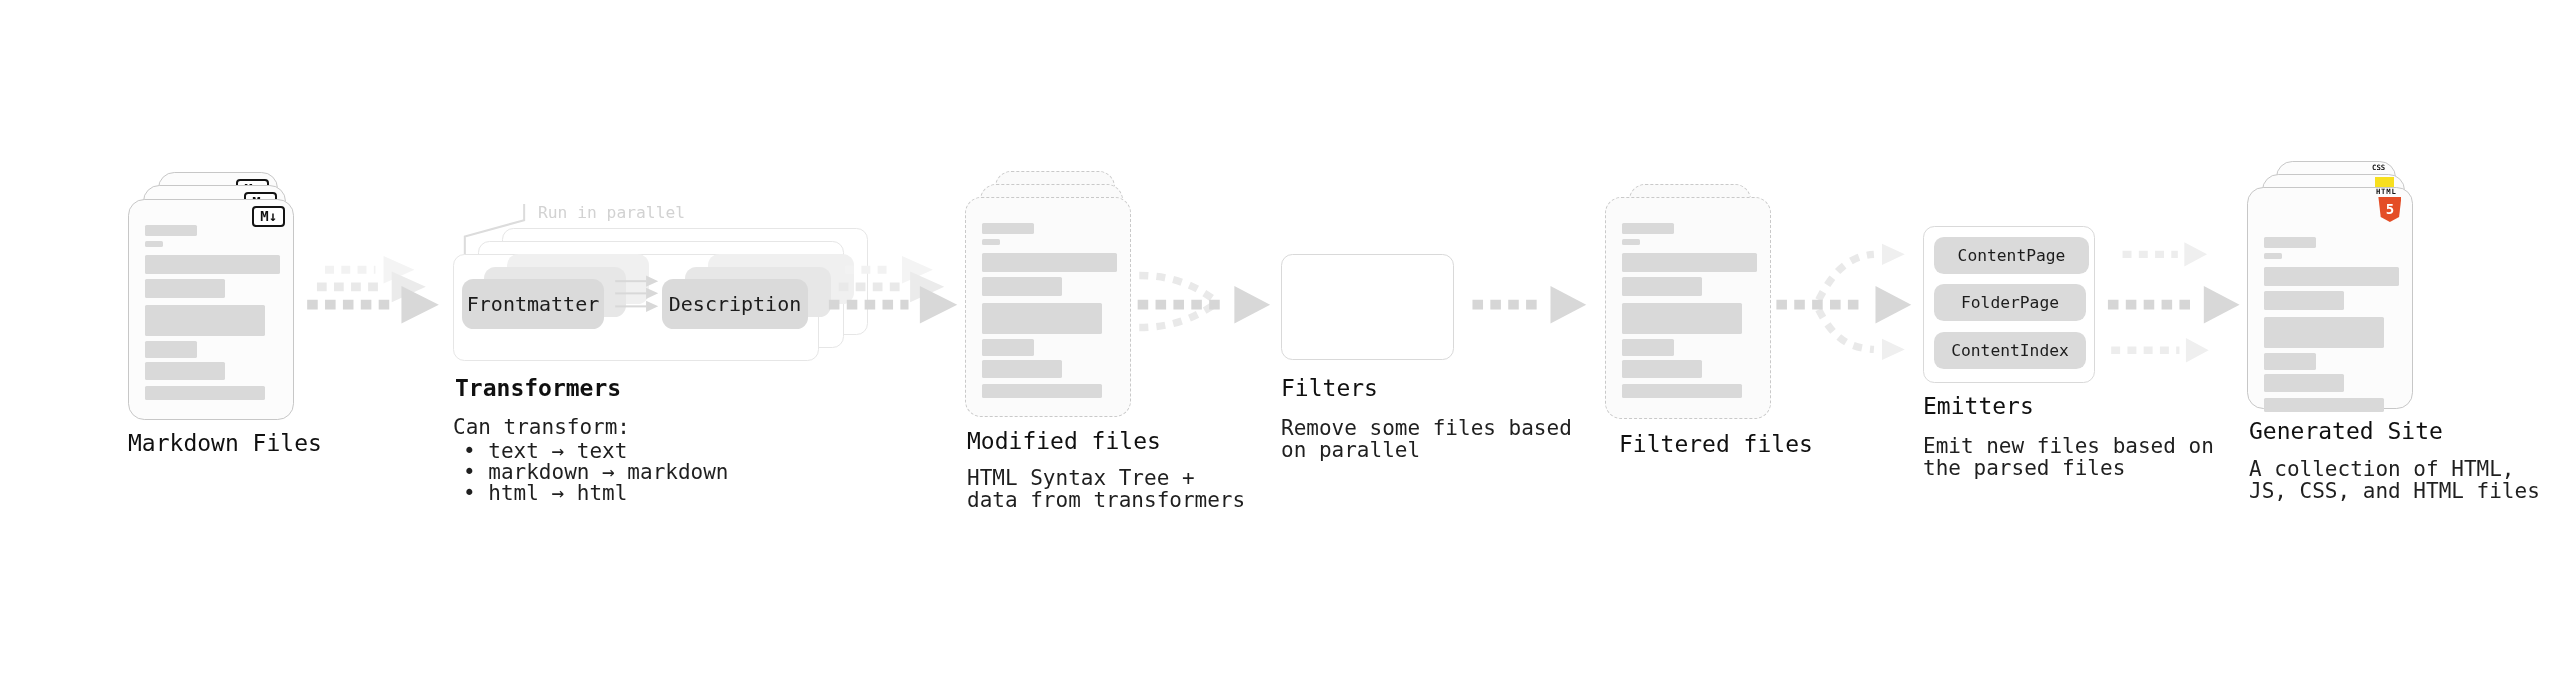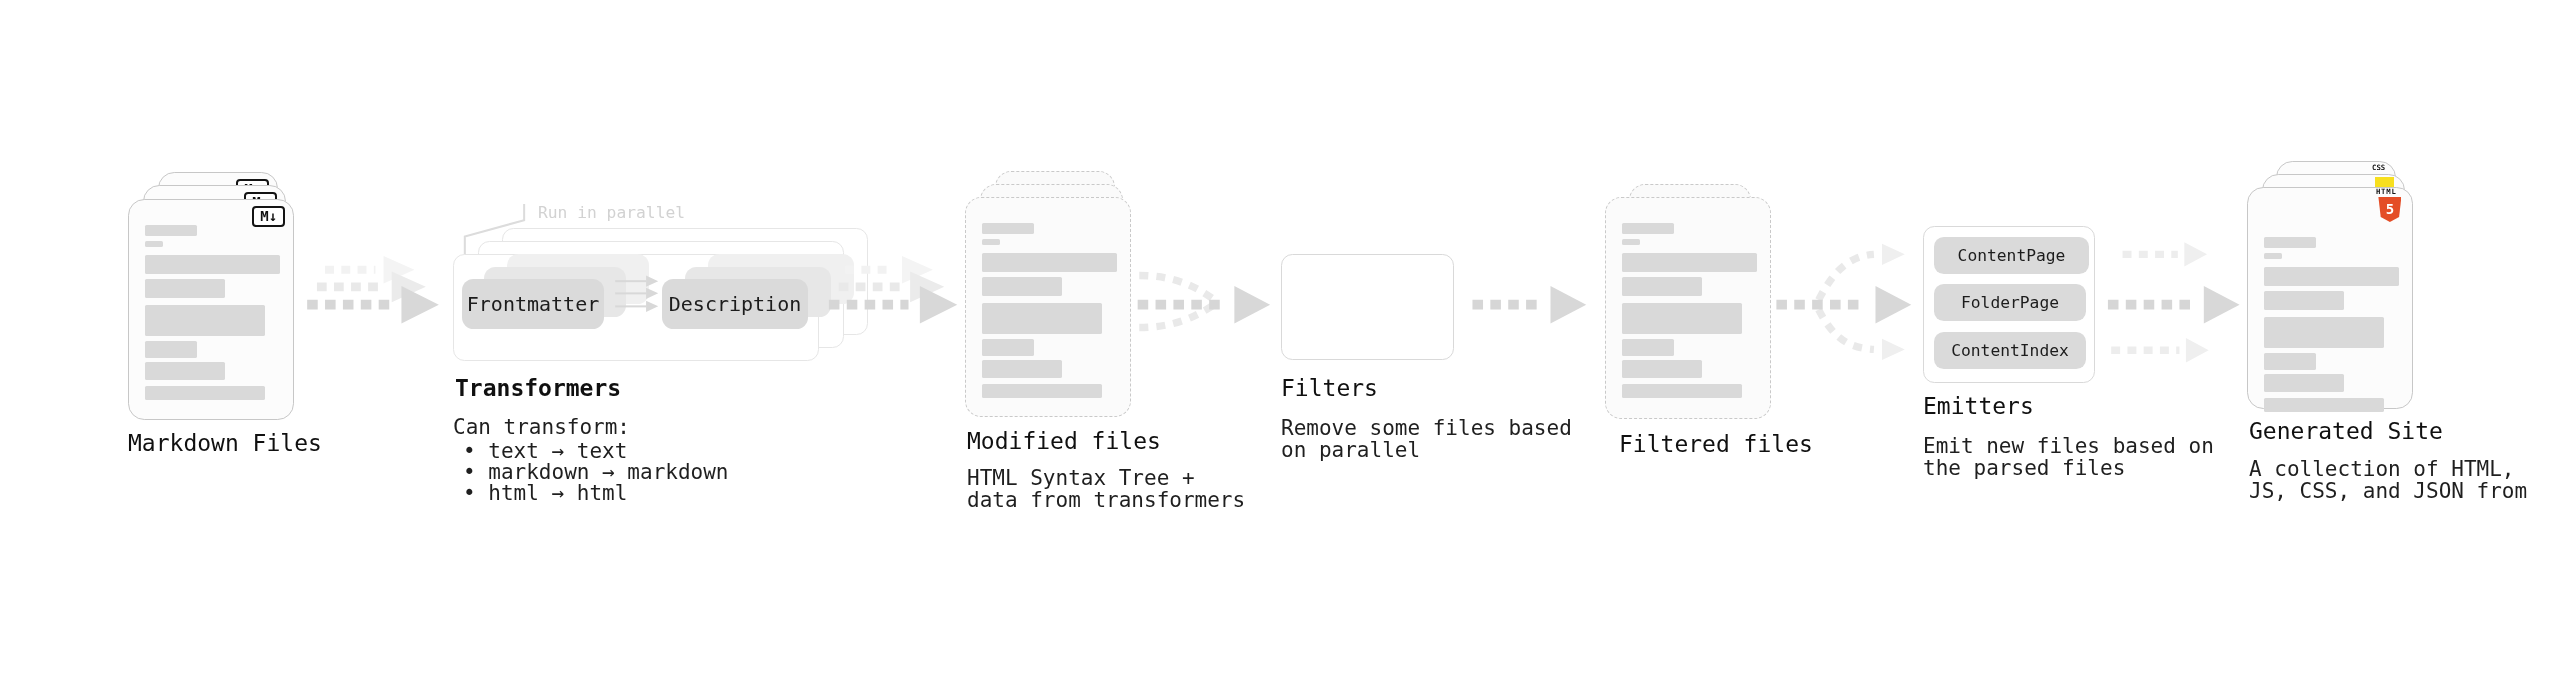--- a/index.html
+++ b/index.html
@@ -175,21 +175,21 @@
         <div class="bar b3"></div>
         <div class="bar b4"></div>
       <div class="bar b5"></div>
         <div class="bar b6"></div>
         <div class="bar b7"></div>
         <div class="bar b8"></div>
     </div>
   </div>
   <div class="h" style="left:2249px;top:418px;">Generated Site</div>
   <div class="sub" style="left:2249px;top:457px;">A collection of HTML,</div>
-  <div class="sub" style="left:2249px;top:479px;">JS, CSS, and JSON from</div>
+  <div class="sub" style="left:2249px;top:479px;">JS, CSS, and HTML files</div>
 
   <svg class="arrows" viewBox="0 0 3170 838">
 
     <polyline class="leader" points="645,251 645,271 572,291 572,313"></polyline>
 
     <line class="dash-echo2" x1="400" y1="332" x2="462" y2="332"></line>
     <polygon class="head-echo2" points="472,315 510,332 472,349"></polygon>
     <line class="dash-echo1" x1="390" y1="353" x2="470" y2="353"></line>
     <polygon class="head-echo1" points="482,334 524,353 482,372"></polygon>
     <line class="dash-bold" x1="378" y1="375" x2="480" y2="375"></line>

